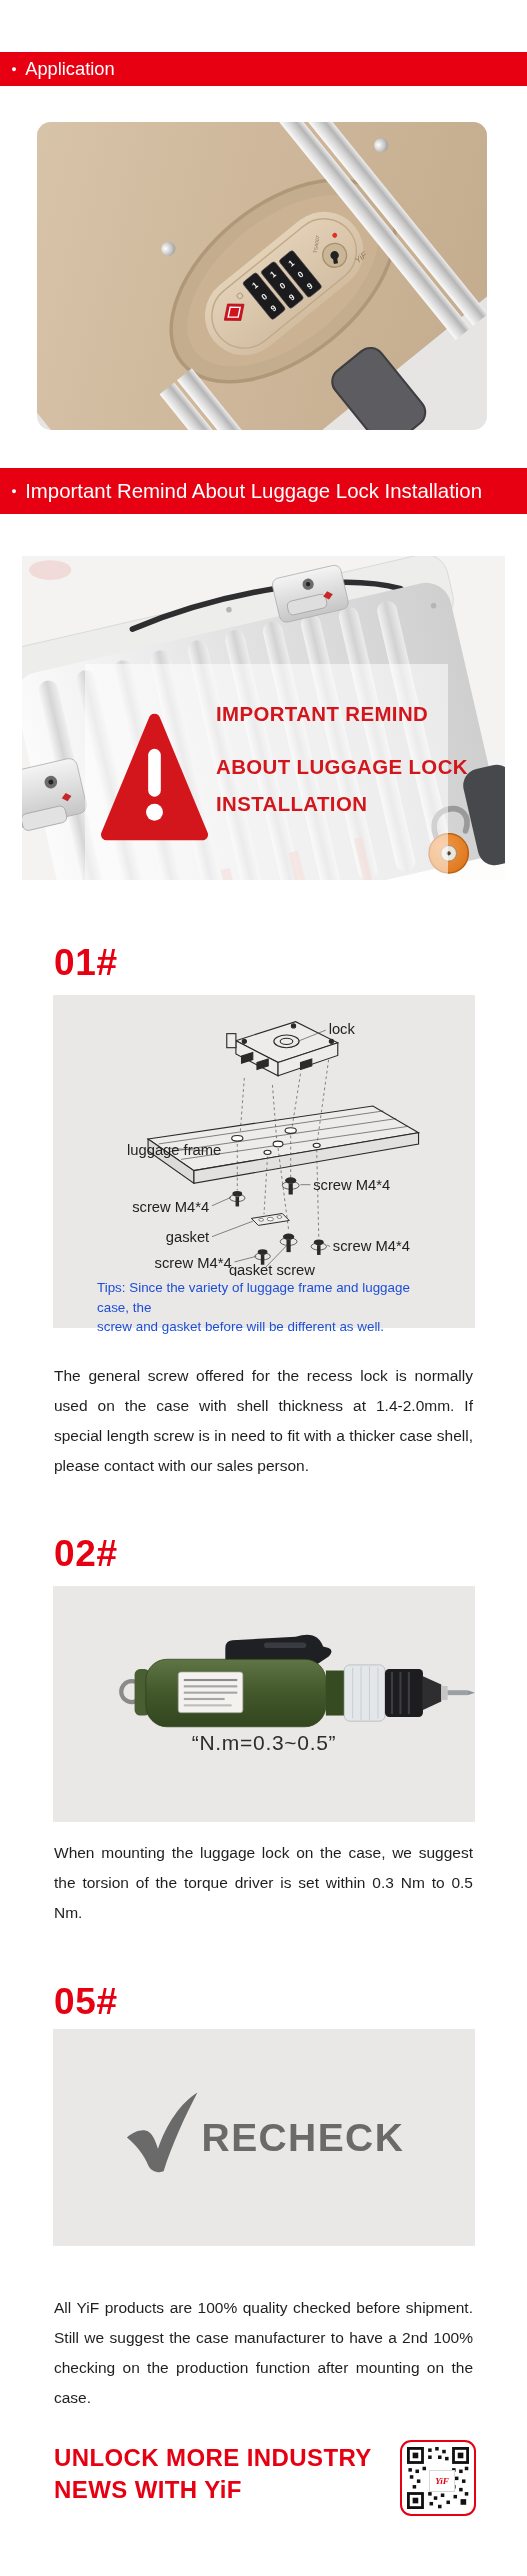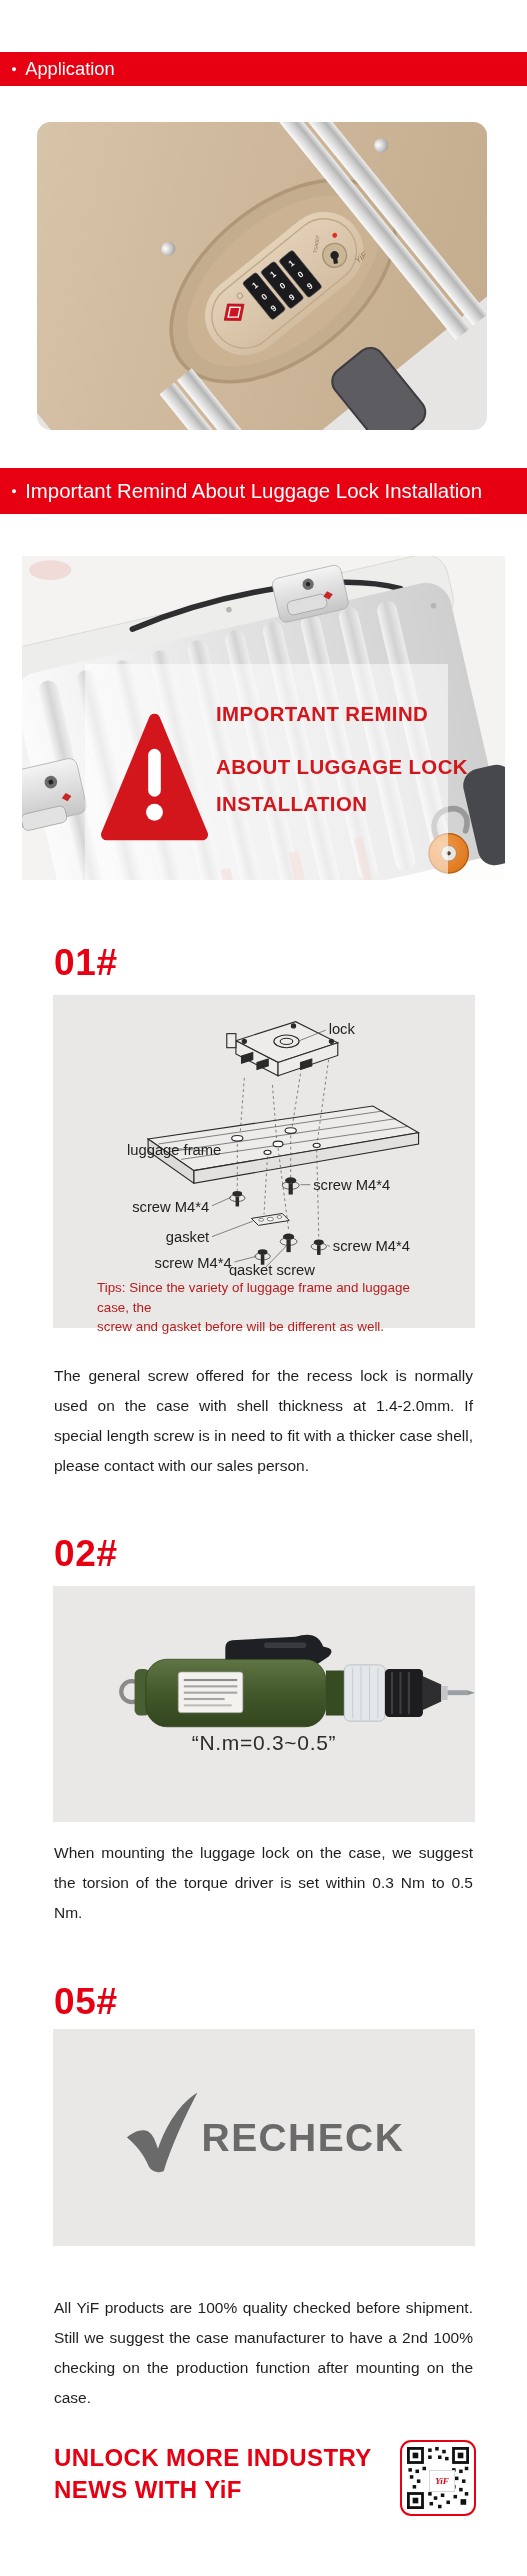--- a/index.html
+++ b/index.html
@@ -5,21 +5,21 @@
   html,body{margin:0;padding:0;background:#fff;}
   .page{position:relative;width:527px;height:2576px;background:#fff;overflow:hidden;
         font-family:"Liberation Sans", sans-serif;color:#1f1f1f;}
   .abs{position:absolute;}
   .bar{left:0;width:527px;background:#e60012;color:#fff;display:flex;align-items:center;}
   .bar .bullet{font-size:9.1px;margin:0 8.4px 0 11.3px;}
   .photo{overflow:hidden;background:#e7e5e3;}
   .stepnum{color:#e60012;font-weight:bold;font-size:37px;line-height:37px;letter-spacing:0.7px;}
   .graybox{background:#e9e8e6;}
   .para{width:419px;font-size:15.5px;line-height:30px;text-align:justify;color:#1f1f1f;}
-  .tips{font-size:13.4px;line-height:19.7px;color:#b91c1c;}
+  .tips{font-size:13.4px;line-height:19.7px;color:#1d4ed8;}
   .overlay{background:rgba(255,255,255,0.55);}
   .ov-line{position:absolute;left:131px;font-weight:bold;font-size:20.4px;color:#d2161c;letter-spacing:0.4px;white-space:nowrap;}
   .torque{width:422px;text-align:center;font-size:21px;color:#2d2d2d;letter-spacing:0.7px;}
   .recheck-txt{font-size:39px;font-weight:bold;color:#6a6a6a;letter-spacing:1.4px;}
   .footer-head{color:#e60012;font-weight:bold;font-size:24px;line-height:32px;letter-spacing:0.4px;}
   .qr{border:2.8px solid #e60012;border-radius:11.3px;background:#fff;padding:4.9px;}
   .qr-label{position:absolute;left:27px;top:28px;width:24px;height:19.7px;background:#fff;border:0.7px solid #d8d8d8;
             display:flex;align-items:center;justify-content:center;
             font-family:"Liberation Serif", serif;font-style:italic;font-weight:bold;font-size:9.1px;color:#e60012;}
   svg text{font-family:"Liberation Sans", sans-serif;}

